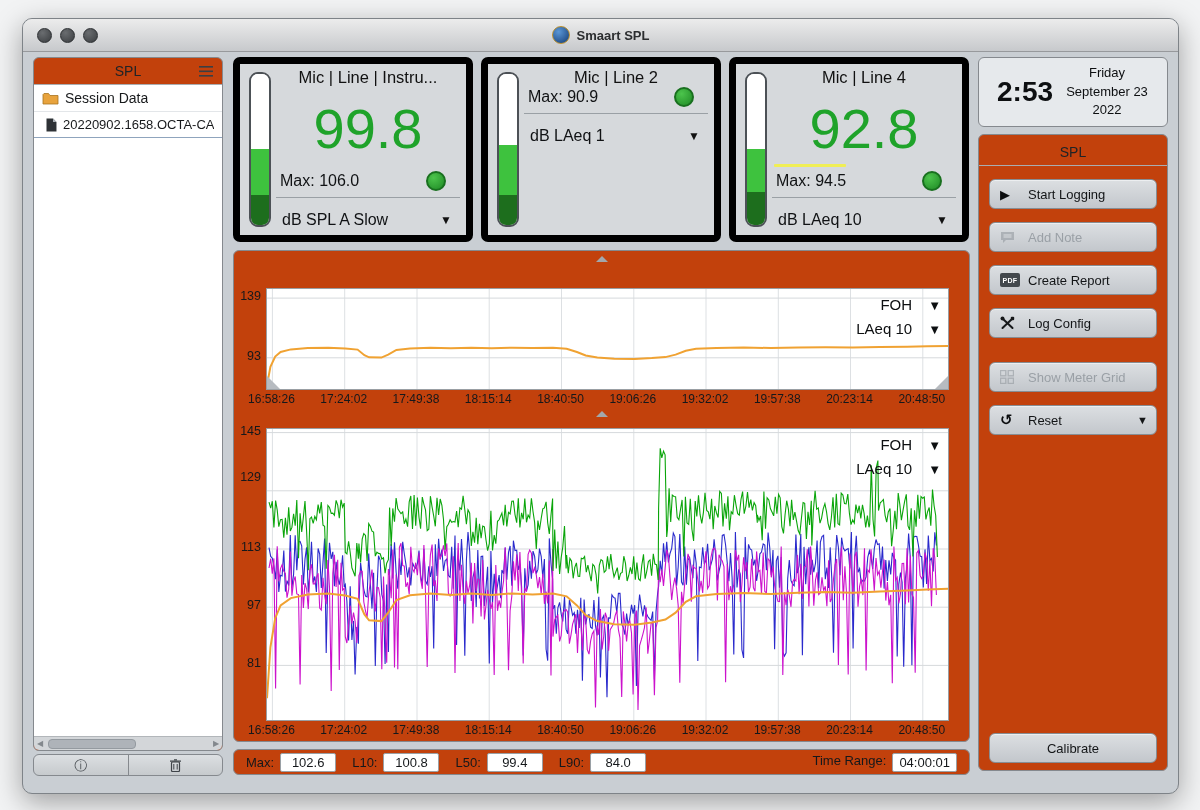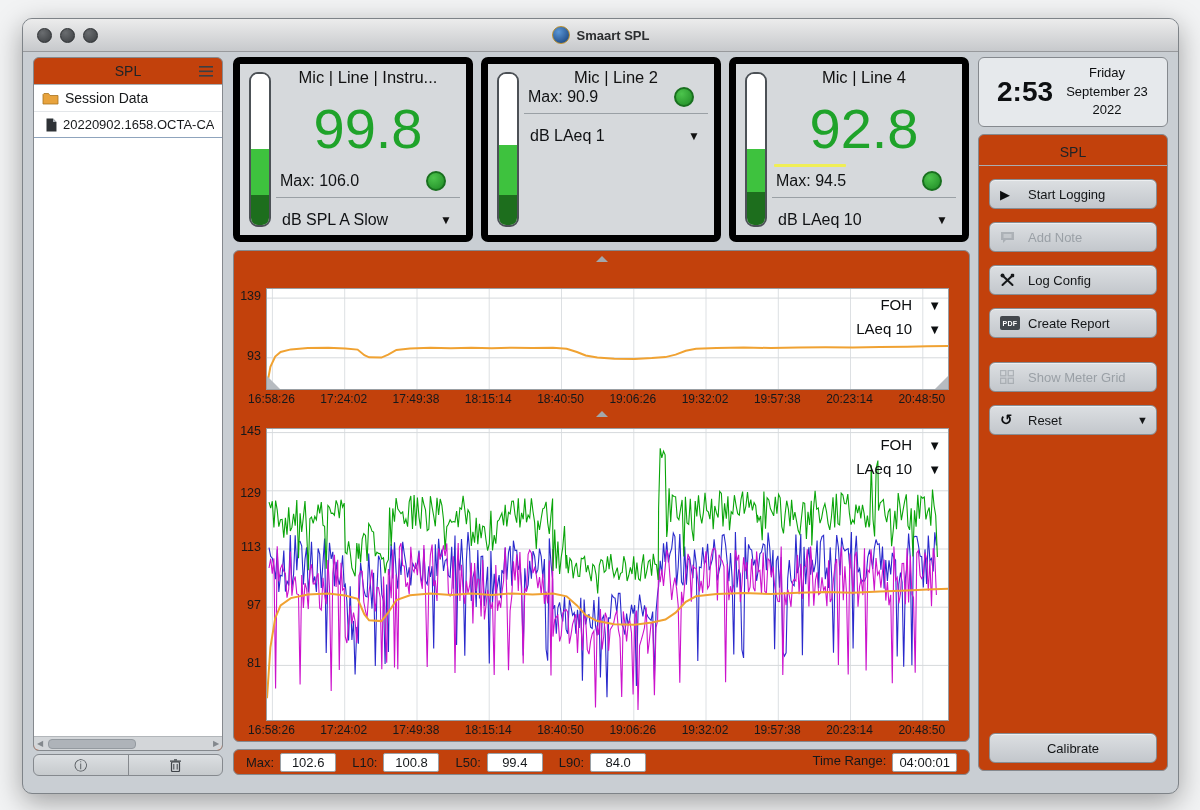--- a/index.html
+++ b/index.html
@@ -280,21 +280,21 @@
           <span style="left: 549.541px;">20:23:14</span>
           <span style="left: 621.803px;">20:48:50</span>
         </div>
 
       <div class="mid-handle">
           <div class="tri-up"></div>
         </div>
 
       <div class="ylabels" id="ylab-bot" style="top:177px;height:291px;">
           <span style="top: -4.3625px;">145</span>
-          <span style="top: 58px;">129</span>
+          <span style="top: 42px;">129</span>
           <span style="top: 112.037px;">113</span>
           <span style="top: 170.238px;">97</span>
           <span style="top: 228.438px;">81</span>
         </div>
       <div class="plot" style="top:177px;height:291px;width:681px;">
         <svg id="svg-bot" width="681" height="291">
             <line x1="5.4" y1="0" x2="5.4" y2="291" stroke="#dde0e3" stroke-width="1"></line>
             <line x1="77.7" y1="0" x2="77.7" y2="291" stroke="#dde0e3" stroke-width="1"></line>
             <line x1="150.0" y1="0" x2="150.0" y2="291" stroke="#dde0e3" stroke-width="1"></line>
             <line x1="222.2" y1="0" x2="222.2" y2="291" stroke="#dde0e3" stroke-width="1"></line>
@@ -387,39 +387,39 @@
             <path d="M1 1 L14 1 L14 9 L6 9 L3 12 L3 9 L1 9 Z" fill="#8f959b"></path>
             <line x1="3.5" y1="4" x2="11.5" y2="4" stroke="#e8eaec" stroke-width="1"></line>
             <line x1="3.5" y1="6" x2="11.5" y2="6" stroke="#e8eaec" stroke-width="1"></line>
           </svg>
         </span>
         <span>Add Note</span>
       </div>
 
       <div class="rp-btn">
         <span class="ic">
+            <span class="pdf-badge">
+              <span>PDF</span>
+            </span>
+          </span>
+        <span>Create Report</span>
+      </div>
+
+      <div class="rp-btn">
+        <span class="ic">
           <svg width="15" height="14" viewBox="0 0 15 14">
             <line x1="2.5" y1="2.5" x2="12.5" y2="12" stroke="#16181a" stroke-width="2" stroke-linecap="round"></line>
             <line x1="12.5" y1="2.5" x2="2.5" y2="12" stroke="#16181a" stroke-width="2" stroke-linecap="round"></line>
             <circle cx="2.5" cy="2.5" r="2" fill="#16181a"></circle>
             <rect x="10.8" y="0.8" width="3.4" height="3.4" rx="1" fill="#16181a"></rect>
           </svg>
         </span>
         <span>Log Config</span>
       </div>
 
-      <div class="rp-btn">
-        <span class="ic">
-            <span class="pdf-badge">
-              <span>PDF</span>
-            </span>
-          </span>
-        <span>Create Report</span>
-      </div>
-
       <div class="rp-btn disabled gap">
         <span class="ic">
           <svg width="14" height="14" viewBox="0 0 14 14">
             <rect x="0.5" y="0.5" width="5.3" height="5.3" fill="none" stroke="#8f959b" stroke-width="1.4"></rect>
             <rect x="8.2" y="0.5" width="5.3" height="5.3" fill="none" stroke="#8f959b" stroke-width="1.4"></rect>
             <rect x="0.5" y="8.2" width="5.3" height="5.3" fill="none" stroke="#8f959b" stroke-width="1.4"></rect>
             <rect x="8.2" y="8.2" width="5.3" height="5.3" fill="none" stroke="#8f959b" stroke-width="1.4"></rect>
           </svg>
         </span>
         <span>Show Meter Grid</span>

